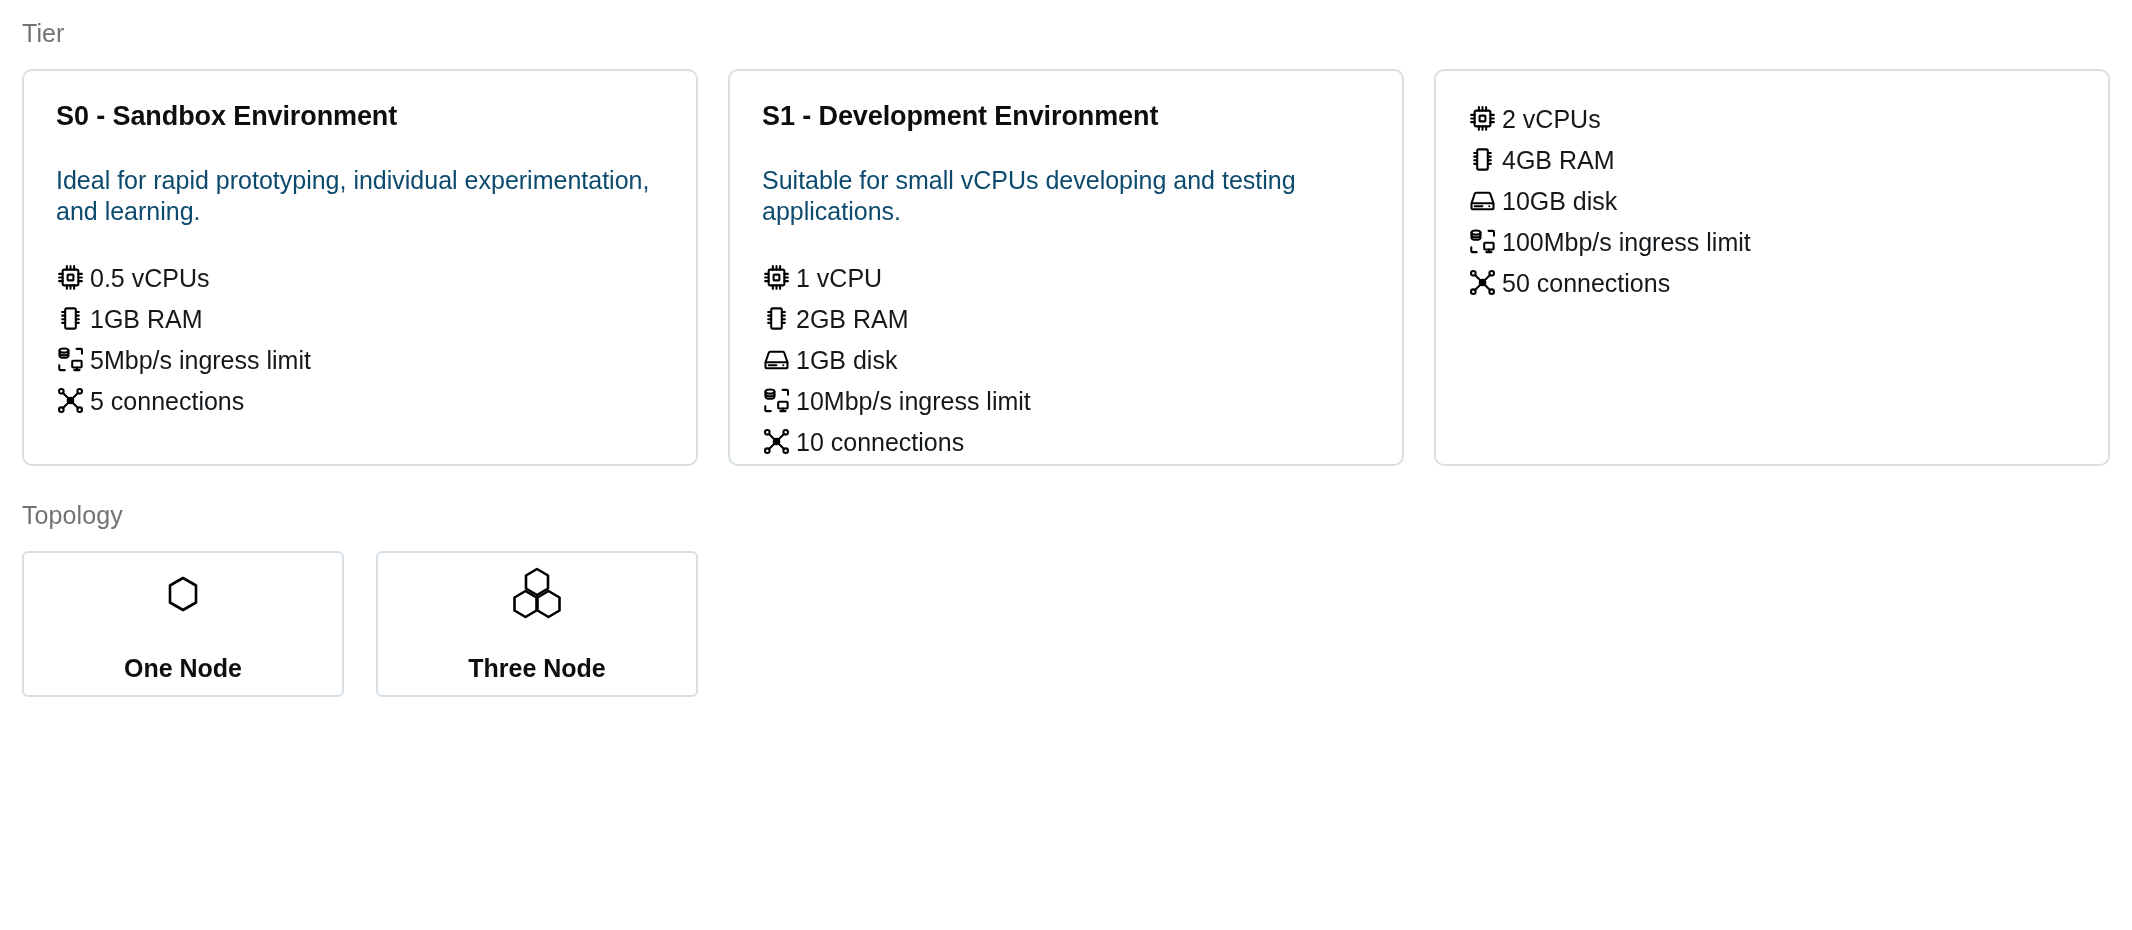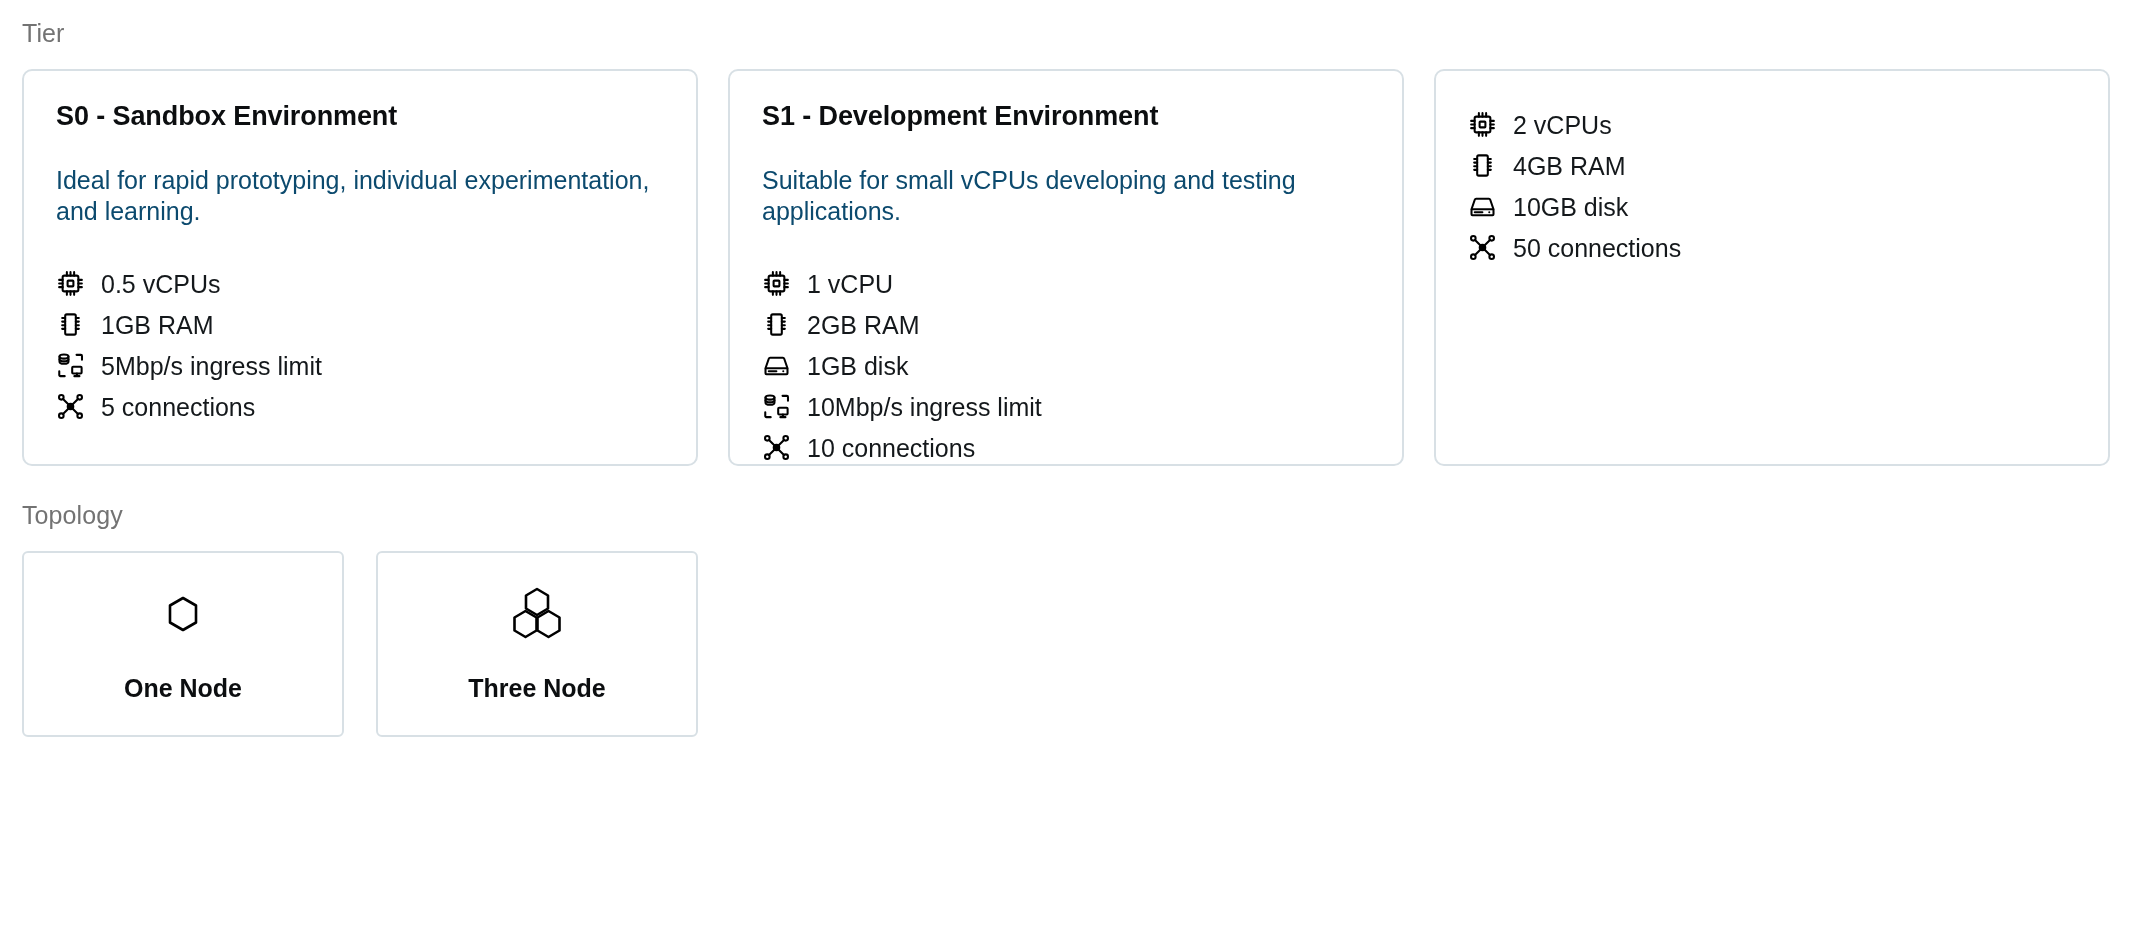--- a/index.html
+++ b/index.html
@@ -68,22 +68,22 @@
 
   .spec-list {
     list-style: none;
     margin-top: 36px;
   }
 
   .tier-card.has-3line .spec-list { margin-top: 5px; }
 
   .spec-item {
     display: flex;
-    align-items: center;
-    gap: 16px;
+    align-items: flex-start;
+    gap: 5px;
     height: 41px;
   }
 
   .spec-icon {
     width: 29px;
     height: 29px;
     flex: 0 0 29px;
     display: flex;
     align-items: center;
     justify-content: center;
@@ -102,21 +102,21 @@
   .topology-label { margin-top: 34px; }
 
   .topology-row {
     display: flex;
     gap: 32px;
     margin-top: 21px;
   }
 
   .topology-card {
     width: 322px;
-    height: 186px;
+    height: 146px;
     border: 2px solid #d8e0e5;
     border-radius: 6px;
     background: #ffffff;
     display: flex;
     flex-direction: column;
     align-items: center;
     justify-content: center;
     gap: 32px;
   }
 
@@ -287,20 +287,34 @@
         <li class="spec-item">
           <span class="spec-icon">
             <svg viewBox="0 0 24 24" fill="none" stroke="currentColor" stroke-width="1.7" stroke-linecap="round" stroke-linejoin="round">
               <path d="M2.9 14.3 5.6 6.4a1.2 1.2 0 0 1 1.14-.8h10.52a1.2 1.2 0 0 1 1.14.8l2.7 7.9"></path>
               <rect x="2.9" y="14.3" width="18.2" height="4.9" rx="0.8"></rect>
               <path d="M5.6 16.8h6.3"></path>
               <circle cx="17.6" cy="16.8" r="0.85" fill="currentColor" stroke="none"></circle>
             </svg>
           </span>
           <span class="spec-text">10GB disk</span>
+        </li>
+        <li class="spec-item">
+          <span class="spec-icon">
+            <svg viewBox="0 0 24 24" fill="none" stroke="currentColor" stroke-width="1.7" stroke-linecap="round" stroke-linejoin="round">
+              <ellipse cx="6.6" cy="4.6" rx="3.7" ry="1.7"></ellipse>
+              <path d="M2.9 4.6v4.3c0 .94 1.66 1.7 3.7 1.7s3.7-.76 3.7-1.7V4.6"></path>
+              <path d="M2.9 6.9c0 .94 1.66 1.7 3.7 1.7s3.7-.76 3.7-1.7"></path>
+              <path d="M17 3.2h3.6a.9.9 0 0 1 .9.9v3.1"></path>
+              <path d="M7.2 20.8H3.6a.9.9 0 0 1-.9-.9v-3.1"></path>
+              <rect x="13.4" y="13.1" width="7.8" height="5.5" rx="0.8"></rect>
+              <path d="M17.3 18.6v2.2M15.2 20.8h4.2"></path>
+            </svg>
+          </span>
+          <span class="spec-text">100Mbp/s ingress limit</span>
         </li>
         <li class="spec-item">
           <span class="spec-icon">
             <svg viewBox="0 0 24 24" fill="none" stroke="currentColor" stroke-width="1.7" stroke-linecap="round" stroke-linejoin="round">
               <circle cx="12" cy="12" r="2.3" fill="currentColor"></circle>
               <circle cx="4.4" cy="4.4" r="1.9"></circle>
               <circle cx="19.6" cy="4.4" r="1.9"></circle>
               <circle cx="4.4" cy="19.6" r="1.9"></circle>
               <circle cx="19.6" cy="19.6" r="1.9"></circle>
               <path d="M5.8 5.8 10.4 10.4M18.2 5.8 13.6 10.4M5.8 18.2 10.4 13.6M18.2 18.2 13.6 13.6"></path>

